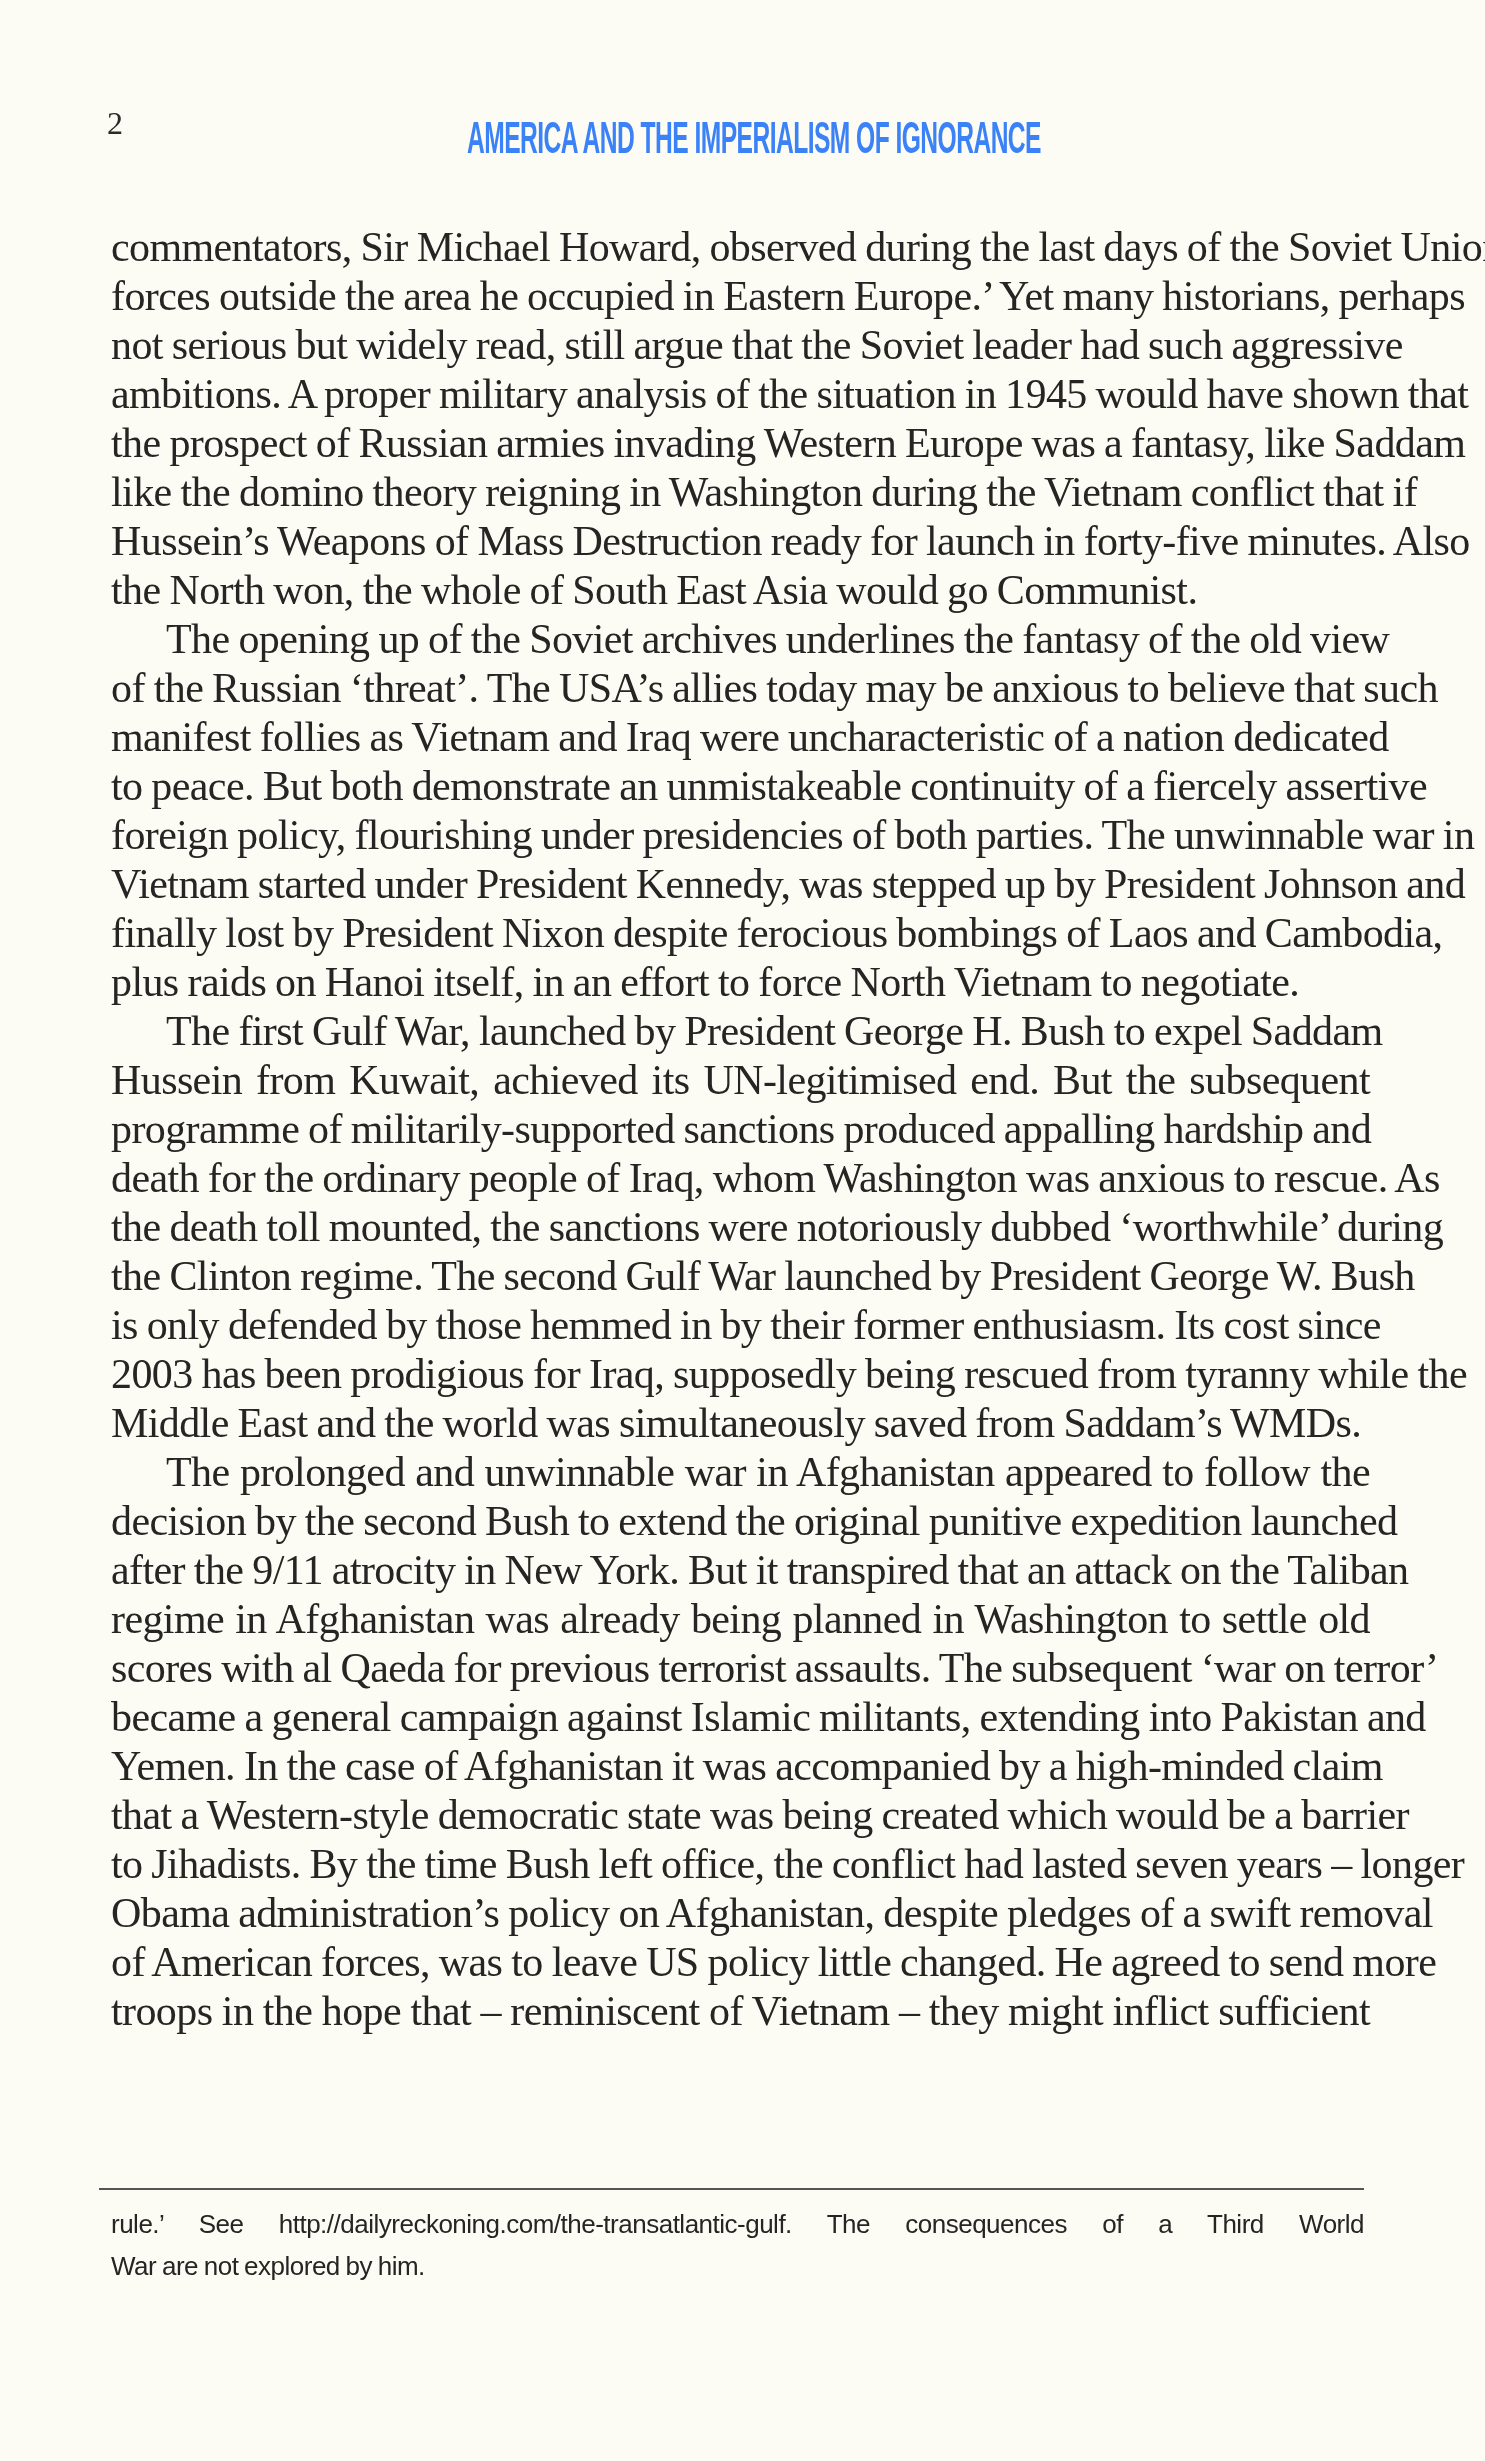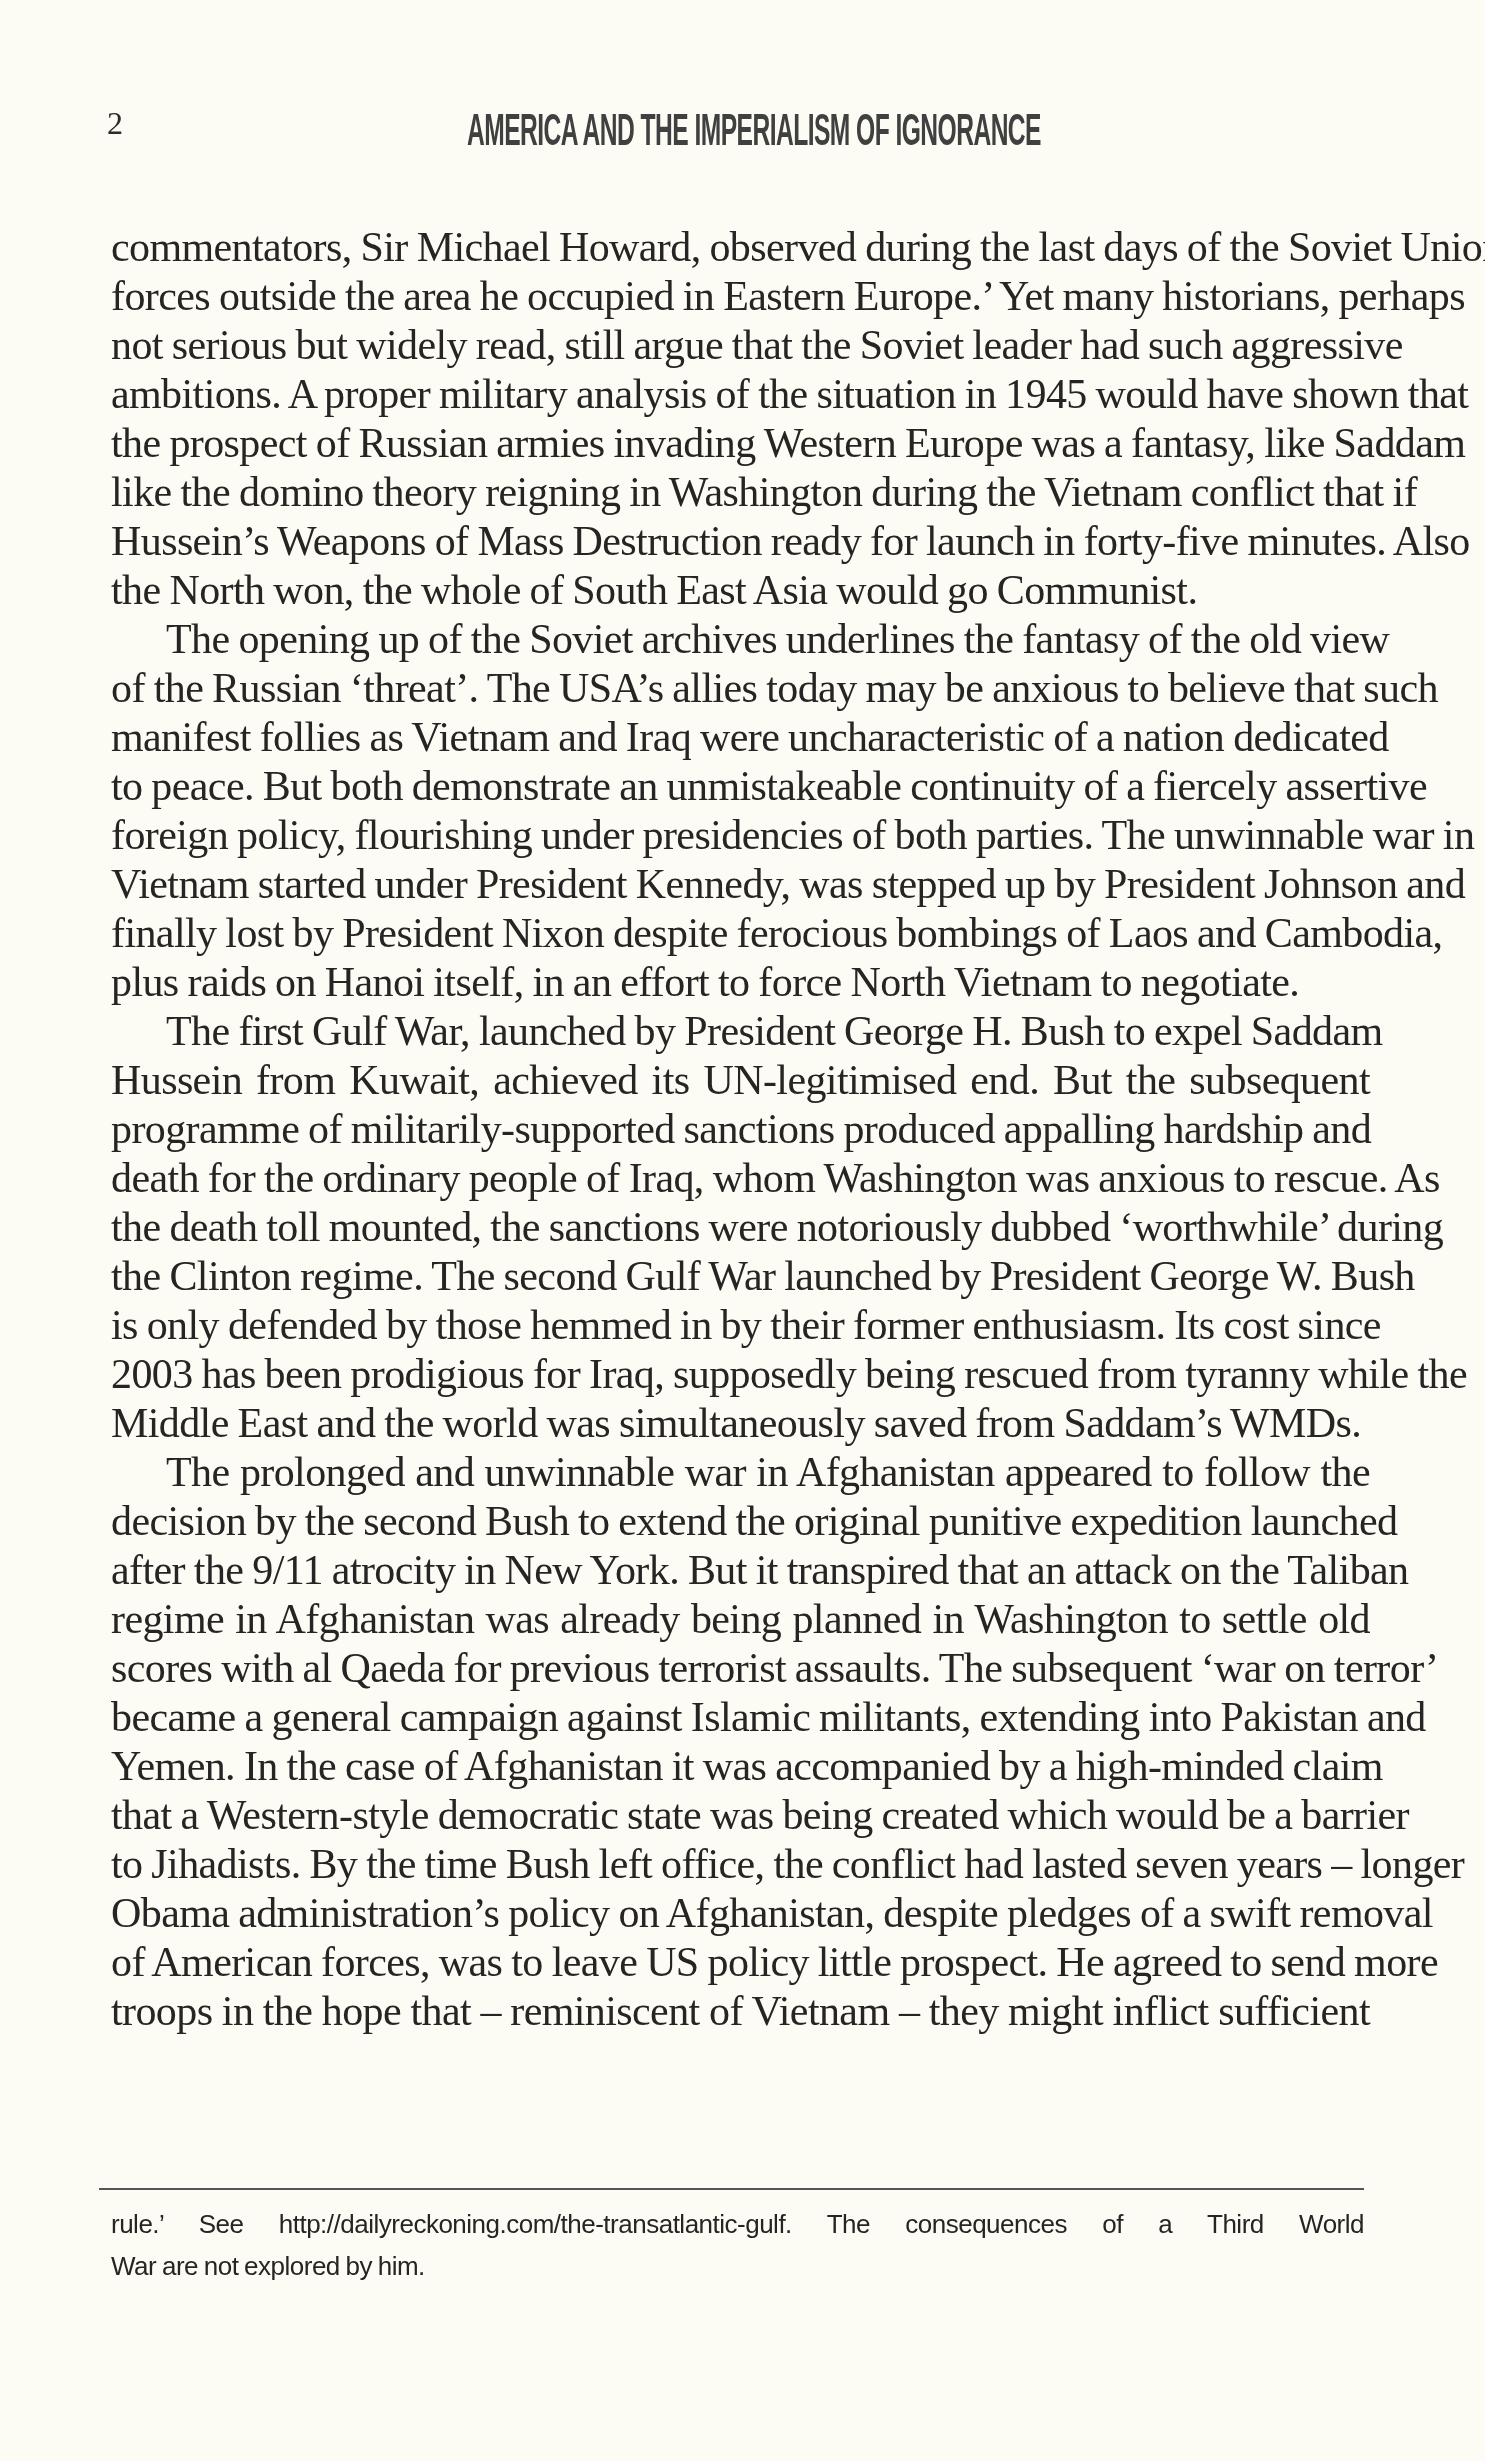--- a/index.html
+++ b/index.html
@@ -25,29 +25,29 @@
       left: 107px;
       top: 107px;
       font-family: "Liberation Serif", serif;
       font-size: 32px;
       line-height: 32px;
       color: #2a2a2a;
     }
     .running-head {
       position: absolute;
       left: 467px;
-      top: 108px;
+      top: 116px;
       width: 550px;
       height: 44px;
       font-family: "Liberation Sans", sans-serif;
       font-weight: bold;
       font-size: 44px;
       line-height: 44px;
       white-space: nowrap;
-      color: #404040;
+      color: #3b82f6;
       transform-origin: 0 0;
       letter-spacing: -1px;
     }
     .running-head span {
       display: inline-block;
       transform-origin: 0 0;
       transform: scaleX(0.56);
     }
     .body-text {
       position: absolute;
@@ -145,21 +145,21 @@
       <span class="line indent">The prolonged and unwinnable war in Afghanistan appeared to follow the</span>
       <span class="line">decision by the second Bush to extend the original punitive expedition launched</span>
       <span class="line">after the 9/11 atrocity in New York. But it transpired that an attack on the Taliban</span>
       <span class="line">regime in Afghanistan was already being planned in Washington to settle old</span>
       <span class="line">scores with al Qaeda for previous terrorist assaults. The subsequent ‘war on terror’</span>
       <span class="line">became a general campaign against Islamic militants, extending into Pakistan and</span>
       <span class="line">Yemen. In the case of Afghanistan it was accompanied by a high-minded claim</span>
       <span class="line">that a Western-style democratic state was being created which would be a barrier</span>
       <span class="line">to Jihadists. By the time Bush left office, the conflict had lasted seven years – longer</span>
       <span class="line">Obama administration’s policy on Afghanistan, despite pledges of a swift removal</span>
-      <span class="line">of American forces, was to leave US policy little prospect. He agreed to send more</span>
+      <span class="line">of American forces, was to leave US policy little changed. He agreed to send more</span>
       <span class="line">troops in the hope that – reminiscent of Vietnam – they might inflict sufficient</span>
     </div>
   </div>
 
   <div class="footnote-rule"></div>
 
   <div class="footnote">
     <span class="line">rule.’ See http://dailyreckoning.com/the-transatlantic-gulf. The consequences of a Third World</span>
     <span class="line last">War are not explored by him.</span>
   </div>

